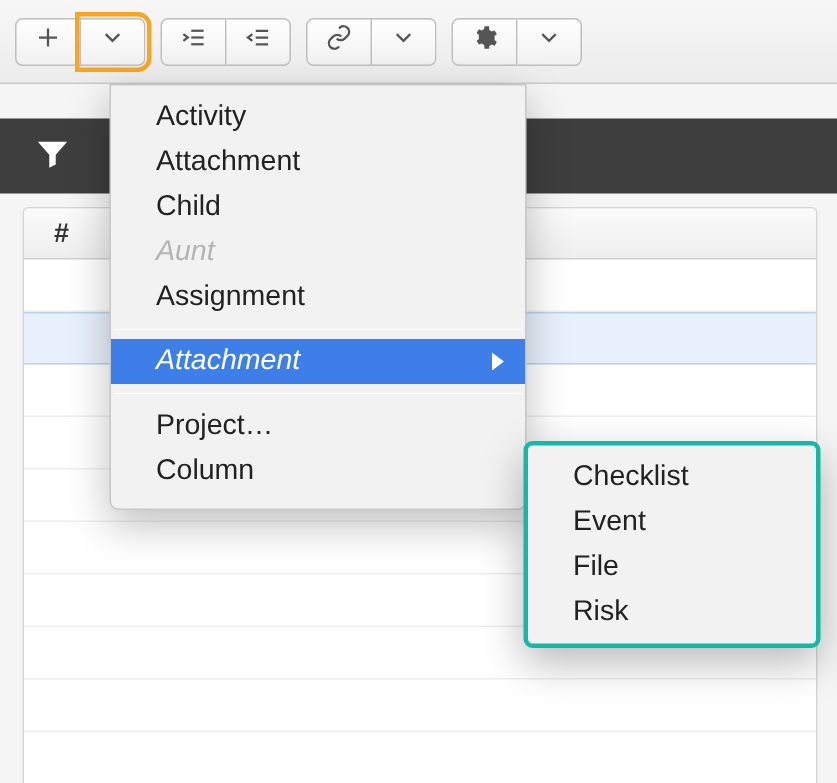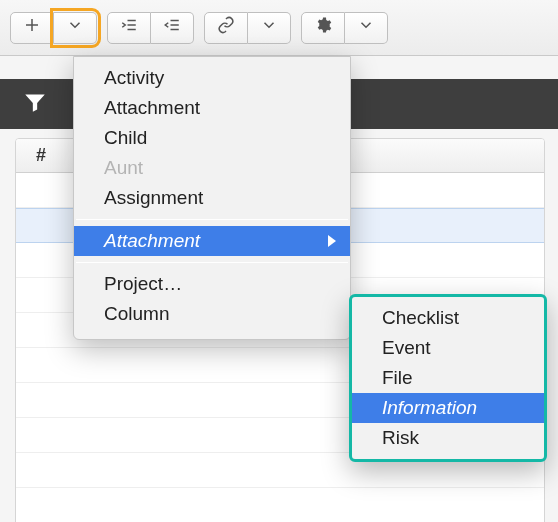--- a/index.html
+++ b/index.html
@@ -81,21 +81,21 @@
     z-index: 20;
   }
   .mi {
     height: 30px;
     display: flex; align-items: center;
     padding: 0 20px 0 30px;
     font-size: 19px;
     color: #222;
     position: relative;
   }
-  .mi.disabled { color: #b4b4b4; }
+  .mi.disabled { color: #b4b4b4; font-style: italic; }
   .mi.selected { background: #3e7ee8; color: #fff; font-style: italic; }
   .mi .arrow {
     position: absolute; right: 14px; top: 50%; transform: translateY(-50%);
     width: 0; height: 0;
     border-left: 8px solid currentColor;
     border-top: 6px solid transparent;
     border-bottom: 6px solid transparent;
   }
   .msep {
     height: 1px;
@@ -255,19 +255,16 @@
 <div class="submenu">
   <div class="mi">
       <span>Checklist</span>
     </div>
   <div class="mi">
       <span>Event</span>
     </div>
   <div class="mi">
       <span>File</span>
     </div>
-  <div class="mi selected">
-      <span>Information</span>
-    </div>
   <div class="mi">
       <span>Risk</span>
     </div>
 </div>
 
 </body></html>

